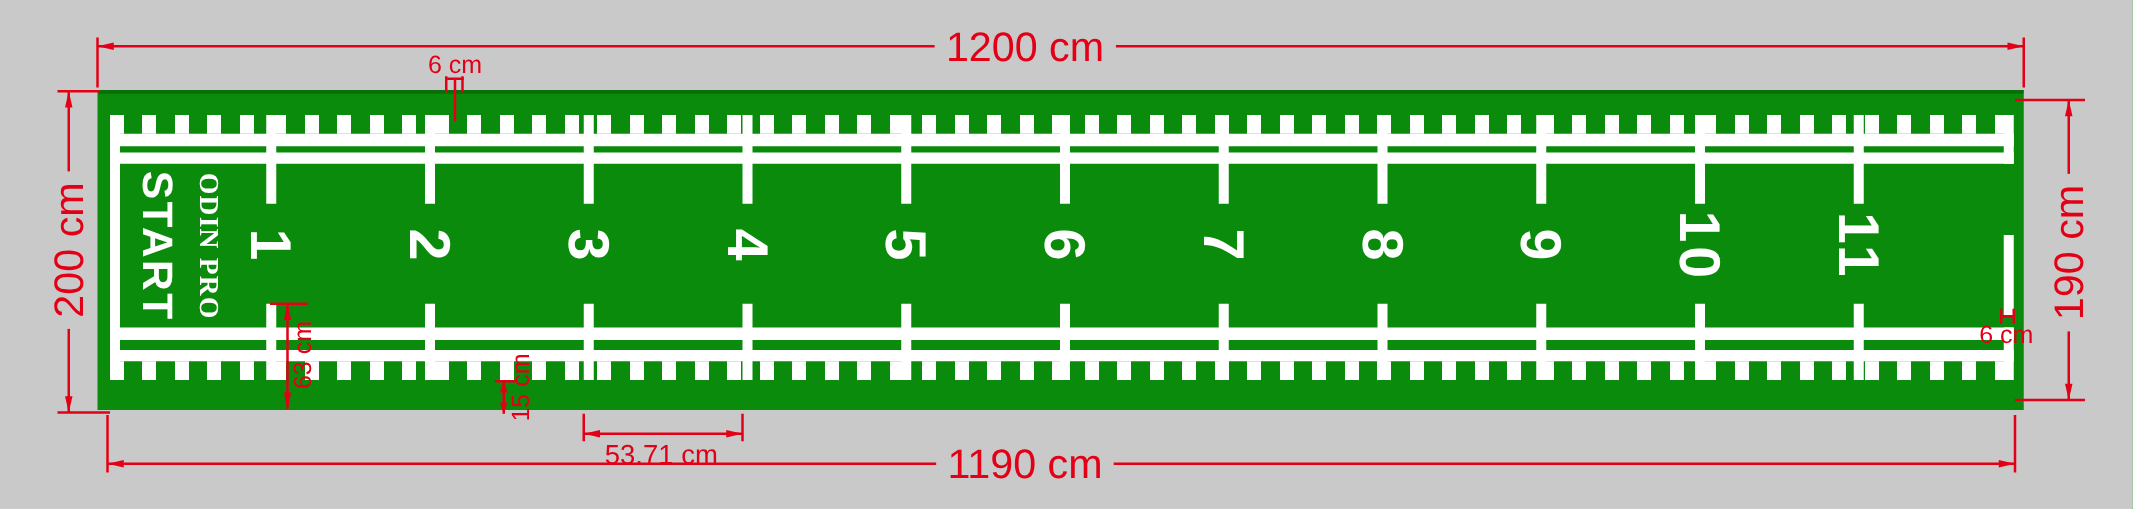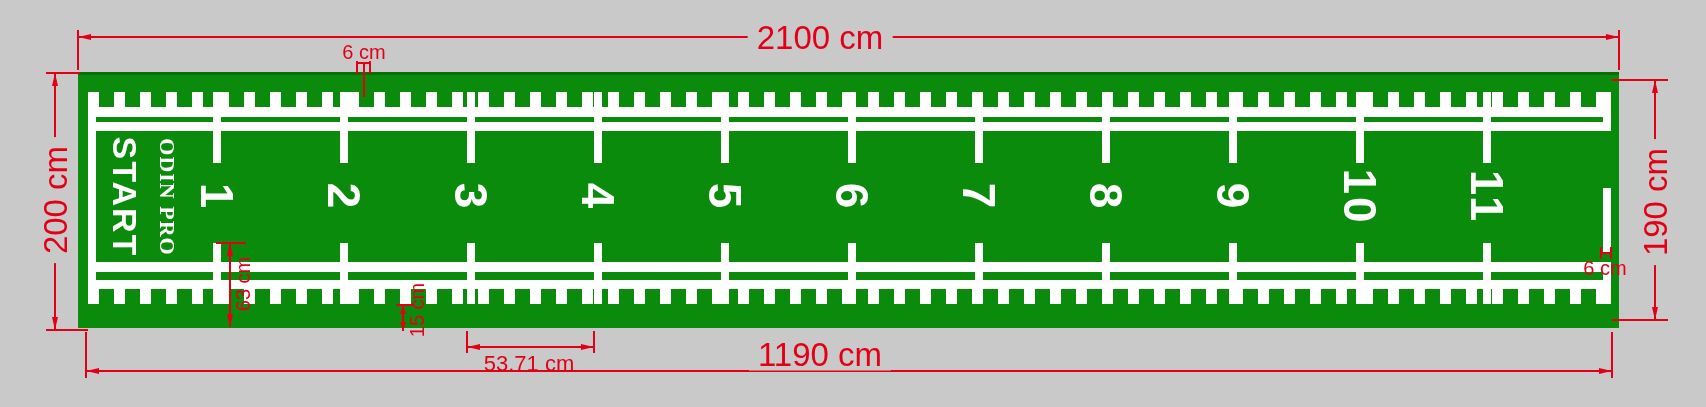--- a/index.html
+++ b/index.html
@@ -105,28 +105,28 @@
       <div class="wline" style="left: 1405px; top: 20px; width: 8px; height: 71px;"></div>
       <div class="wline" style="left: 1405px; top: 171px; width: 8px; height: 61px;"></div>
       <div class="vtext lane-num" style="left: 1409px; top: 125px;">11</div>
     </div>
 
   <div class="dim" style="left:77px;top:30px;width:2px;height:40px"></div>
   <div class="dim" style="left:1618px;top:30px;width:2px;height:40px"></div>
   <div class="dim" style="left:78px;top:36px;width:1541px;height:2px"></div>
   <div class="ar l" style="left:78px;top:33.5px"></div>
   <div class="ar r" style="left:1606px;top:33.5px"></div>
-  <div class="dimtext big gap-bg" style="left:820px;top:37px">2100 cm</div>
+  <div class="dimtext big gap-bg" style="left:820px;top:37px">1200 cm</div>
 
   <div class="dim" style="left:85px;top:332px;width:2px;height:46px"></div>
   <div class="dim" style="left:1611px;top:332px;width:2px;height:46px"></div>
   <div class="dim" style="left:86px;top:370px;width:1526px;height:2px"></div>
   <div class="ar l" style="left:86px;top:367.5px"></div>
   <div class="ar r" style="left:1599px;top:367.5px"></div>
-  <div class="dimtext big gap-bg" style="left:820px;top:354px">1190 cm</div>
+  <div class="dimtext big gap-bg" style="left:820px;top:371px">1190 cm</div>
 
   <div class="dim" style="left:46px;top:72px;width:34px;height:2px"></div>
   <div class="dim" style="left:46px;top:329px;width:42px;height:2px"></div>
   <div class="dim" style="left:54px;top:73px;width:2px;height:257px"></div>
   <div class="ar u" style="left:51.5px;top:73px"></div>
   <div class="ar d" style="left:51.5px;top:317px"></div>
   <div class="dimtext big v gap-bg" style="left:55px;top:200px">200 cm</div>
 
   <div class="dim" style="left:1612px;top:79px;width:56px;height:2px"></div>
   <div class="dim" style="left:1612px;top:319px;width:56px;height:2px"></div>

